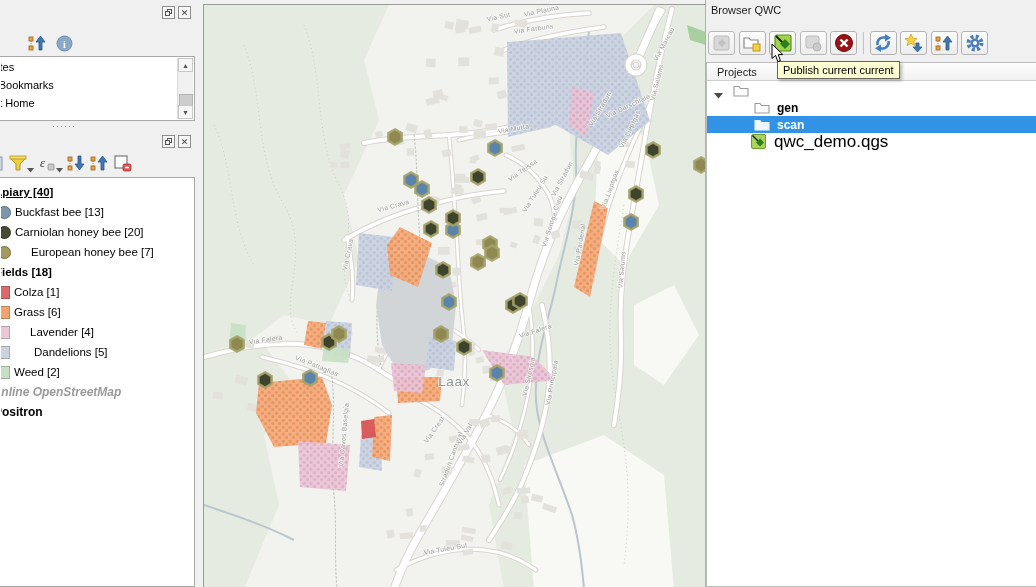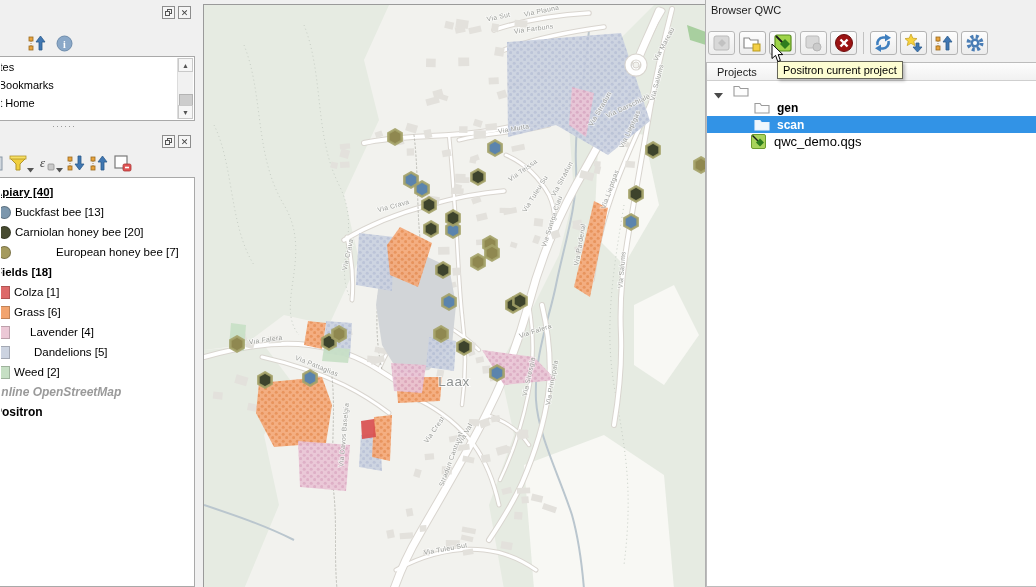--- a/index.html
+++ b/index.html
@@ -49,21 +49,21 @@
   .tb-btn{
     position:absolute;width:27px;height:24px;border:1px solid #b3b3b3;border-radius:3px;
     background:linear-gradient(#fdfdfd,#ececec);display:flex;align-items:center;justify-content:center;box-sizing:border-box;
   }
   .tb-sep{position:absolute;width:1px;height:22px;background:#c2c2c2;}
   #tree-widget{left:706px;top:62px;width:330px;height:525px;background:#fff;border:1px solid #bcbcbc;border-right:none;box-sizing:border-box;}
   #tree-header{position:absolute;left:0;top:0;right:0;height:18px;background:linear-gradient(#fdfdfd,#f1f1f1);border-bottom:1px solid #cfcfcf;font-size:11px;color:#222;line-height:18px;padding-left:10px;box-sizing:border-box;}
   .tree-row{position:absolute;left:0;right:0;height:17px;display:flex;align-items:center;font-size:12px;color:#000;}
   .tree-row.selected{background:#3293e6;color:#fff;}
   .tree-bold{font-weight:bold;}
-  .tree-reg{font-size:13px;}
+  .tree-reg{font-size:17px;}
   #qwc-tooltip{
     left:777px;top:61px;background:#fdfdd2;border:1px solid #66665a;color:#000;
     font-size:11px;line-height:16px;padding:0 5px;white-space:nowrap;z-index:50;
     box-shadow:2px 2px 3px rgba(0,0,0,.25);
   }
   #cursor{left:771px;top:44px;z-index:60;}
 </style>
 </head>
 <body>
 
@@ -175,21 +175,21 @@
           <div class="legend-row">
             <span class="swatch-circle" style="background: rgb(124, 151, 173); margin-left: -3px;"></span>
             <span class="legend-label" style="margin-left: 4px;">Buckfast bee [13]</span>
           </div>
           <div class="legend-row">
             <span class="swatch-circle" style="background: rgb(71, 75, 49); margin-left: -3px;"></span>
             <span class="legend-label" style="margin-left: 4px;">Carniolan honey bee [20]</span>
           </div>
           <div class="legend-row">
             <span class="swatch-circle" style="background: rgb(164, 154, 94); margin-left: -3px;"></span>
-            <span class="legend-label" style="margin-left: 0; padding-left: 45px;">European honey bee [7]</span>
+            <span class="legend-label" style="margin-left: 20px;">European honey bee [7]</span>
           </div>
           <div class="legend-row legend-group">
             <span class="legend-label" style="margin-left: -6px;">Fields [18]</span>
           </div>
           <div class="legend-row">
             <span class="swatch-square" style="background: rgb(221, 106, 106); margin-left: -4px;"></span>
             <span class="legend-label" style="margin-left: 4px;">Colza [1]</span>
           </div>
           <div class="legend-row">
             <span class="swatch-square" style="background: rgb(242, 164, 111); margin-left: -4px;"></span>
@@ -565,21 +565,21 @@
         <span style="position: absolute; left: 44px; top: 1px;"><svg width="15" height="15" viewBox="0 0 15 15">
             <rect x="0.5" y="0.5" width="14" height="14" rx="1.5" fill="#a8d35c" stroke="#6d9b2e"></rect>
             <line x1="1.5" y1="1.5" x2="7" y2="7" stroke="#1a1a1a" stroke-width="1.4"></line>
             <polygon points="9,4.5 13,8.5 9,12.5 5,8.5" fill="#2e7d1e"></polygon>
           </svg></span>
         <span class="tree-reg" style="position: absolute; left: 67px; top: 1px; line-height: 16px;">qwc_demo.qgs</span>
       </div>
     </div>
 </div>
 
-<div id="qwc-tooltip" class="abs">Positron current project</div>
+<div id="qwc-tooltip" class="abs">Publish current current</div>
 
 <div id="cursor" class="abs">
   <svg width="14" height="20" viewBox="0 0 14 20">
     <polygon points="1,0 1,14.5 4.6,11.4 6.8,17.6 9.4,16.6 7.2,10.6 11.8,10.6" fill="#fff" stroke="#000" stroke-width="1"></polygon>
   </svg>
 </div>
 
 <div class="tb-btn" style="left: 708px; top: 31px; opacity: 0.9;">
     <svg width="20" height="20" viewBox="0 0 20 20">
       <rect x="2" y="3" width="15" height="14" rx="2" fill="#d6d6d6" stroke="#b5b5b5"></rect>

